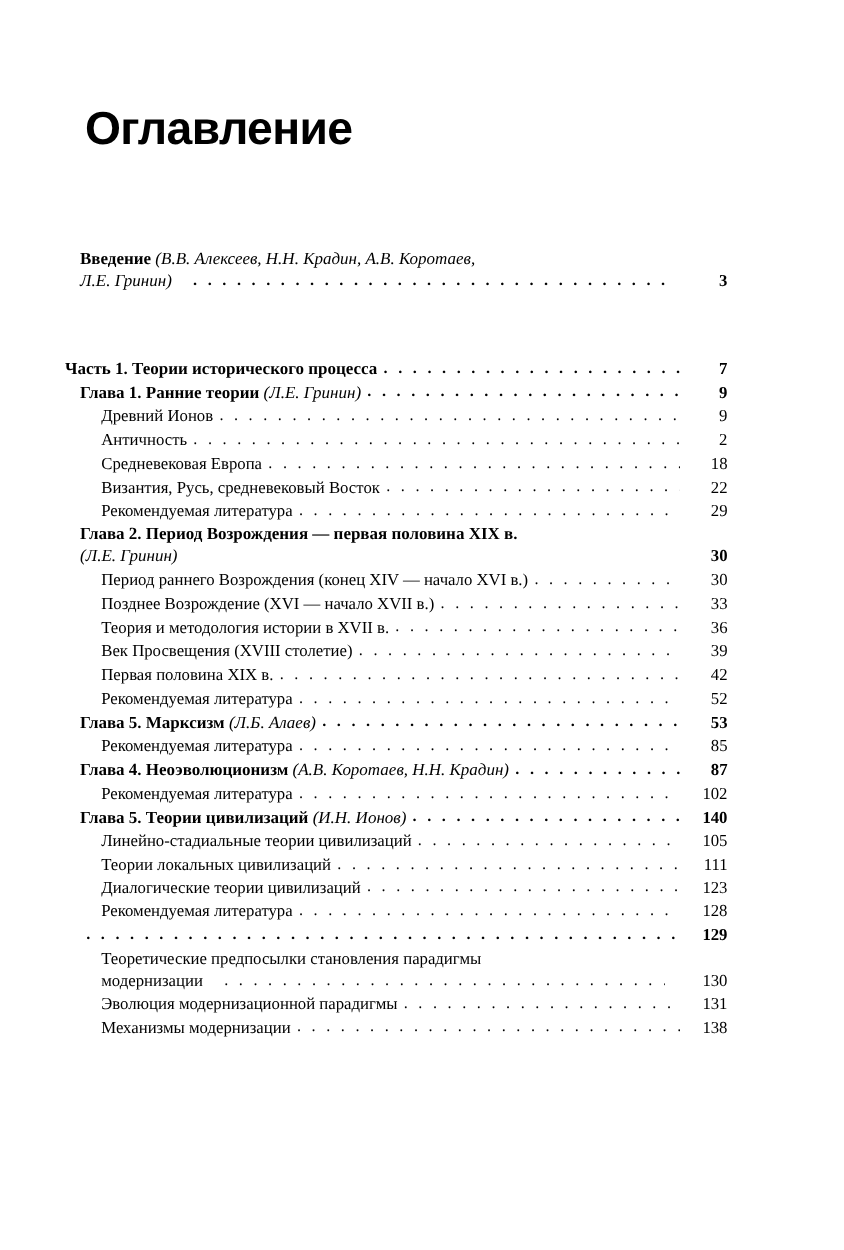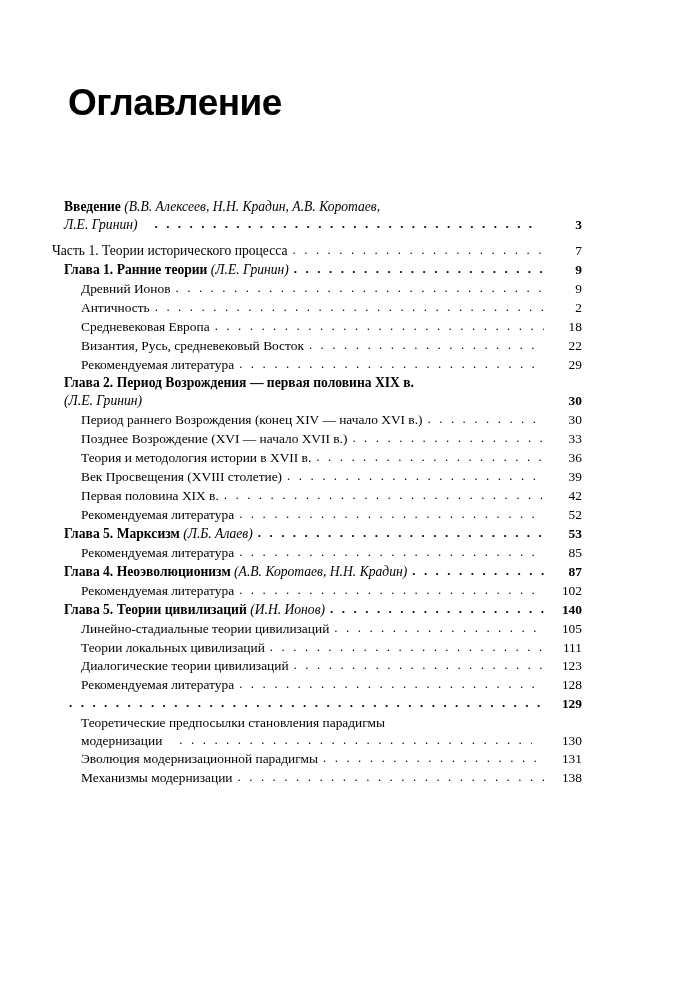--- a/index.html
+++ b/index.html
@@ -58,21 +58,21 @@
     color: #000;
     transform: translateY(-1px);
   }
   .entry .page-num {
     flex: 0 0 auto;
     width: 34px;
     text-align: right;
     font-size: 13.4px;
   }
   
-  .lvl-part { padding-left: 0px; font-weight: normal; font-size: 13.6px; }
+  .lvl-part { padding-left: 0px; font-weight: bold; font-size: 13.6px; margin-top: 44px; }
   .lvl-chapter { padding-left: 12px; font-weight: bold; font-size: 13.6px; }
   .lvl-intro { padding-left: 12px; font-weight: bold; font-size: 13.6px; }
   .lvl-section { padding-left: 29px; font-weight: normal; font-size: 13.4px; }
 
   .ital { font-style: italic; font-weight: normal; }
   .bold { font-weight: bold; }
 
   
   .entry.wrap {
     display: block;

